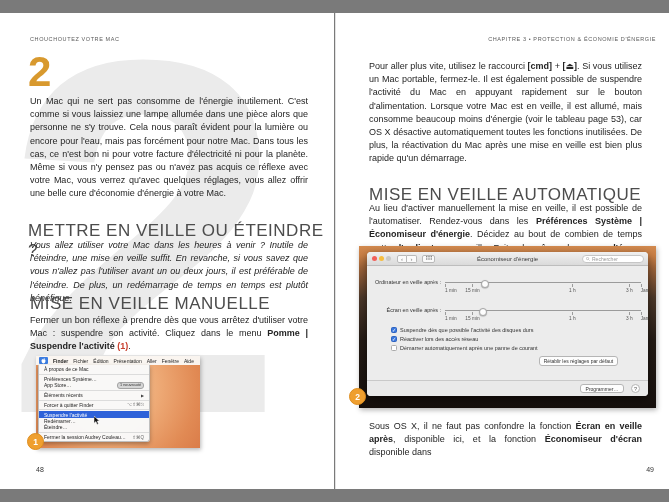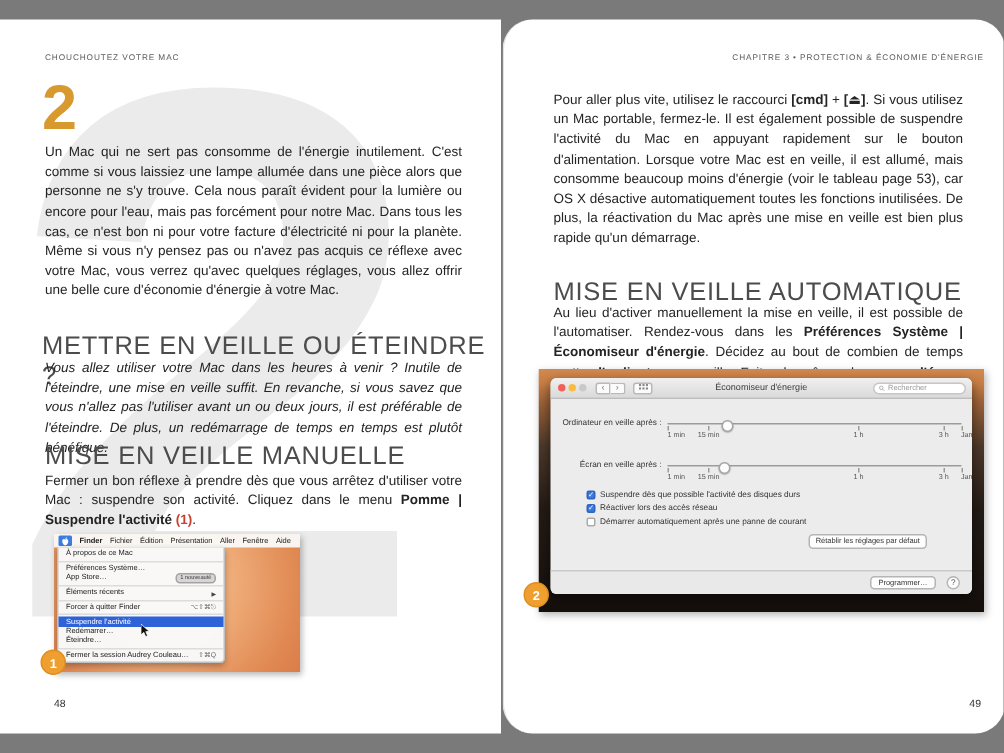--- a/index.html
+++ b/index.html
@@ -3,21 +3,21 @@
 <meta charset="utf-8">
 <style>
   html,body{margin:0;padding:0;}
   body{width:669px;height:502px;position:relative;overflow:hidden;background:#7a7a7a;
        font-family:"Liberation Sans","DejaVu Sans",sans-serif;}
   .bar{position:absolute;left:0;width:669px;background:#7a7a7a;}
   .bar.top{top:0;height:13px;}
   .bar.bottom{bottom:0;height:13px;}
   .page{position:absolute;top:13px;width:334px;height:476px;background:#fff;overflow:hidden;}
   .page-left{left:0;}
-  .page-right{left:335px;border-left:1px solid #e2e2e2;border-radius:20px;}
+  .page-right{left:335px;border-left:1px solid #e2e2e2;}
   .page>*{position:absolute;z-index:1;}
   .watermark{z-index:0;left:4px;top:-28px;font-size:505px;line-height:1;font-weight:700;color:#ebebeb;}
   .runhead{font-size:5.5px;letter-spacing:.6px;color:#5b5b5b;}
   .lp-header{left:30px;top:23px;}
   .rp-header{right:14px;top:23px;text-align:right;}
   .lp-title{left:28px;top:42px;display:flex;align-items:flex-start;}
   .lp-title .num{font-size:42px;line-height:34px;font-weight:700;color:#D8992E;margin-right:4px;}
   .lp-title .lines{font-size:15.5px;font-weight:800;line-height:17px;color:#141414;letter-spacing:-.2px;}
   .p{font-size:9px;line-height:13.2px;text-align:justify;color:#242424;}
   .h{font-size:17px;color:#4c4c4c;letter-spacing:.5px;font-weight:500;}
@@ -277,14 +277,15 @@
       <div class="btn resetbtn">Rétablir les réglages par défaut</div>
 
       <div class="wfoot">
         <div class="btn schedbtn">Programmer…</div>
         <div class="helpbtn">?</div>
       </div>
     </div>
   </div>
 
   <div class="badge rp-badge">2</div>
+  <div class="p" style="left:33px;top:407px;width:273px;position:absolute;"><span>Sous OS X, il ne faut pas confondre la fonction </span><span class="seg-b">Écran en veille après</span><span>, disponible ici, et la fonction </span><span class="seg-b">Économiseur d'écran</span><span> disponible dans</span></div>
   <div class="pagenum rp-pagenum">49</div>
 </div>
 
 </body></html>

